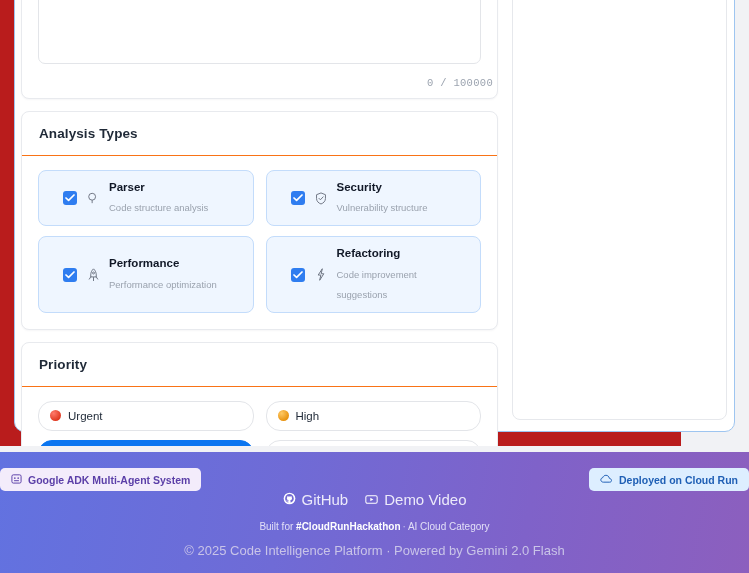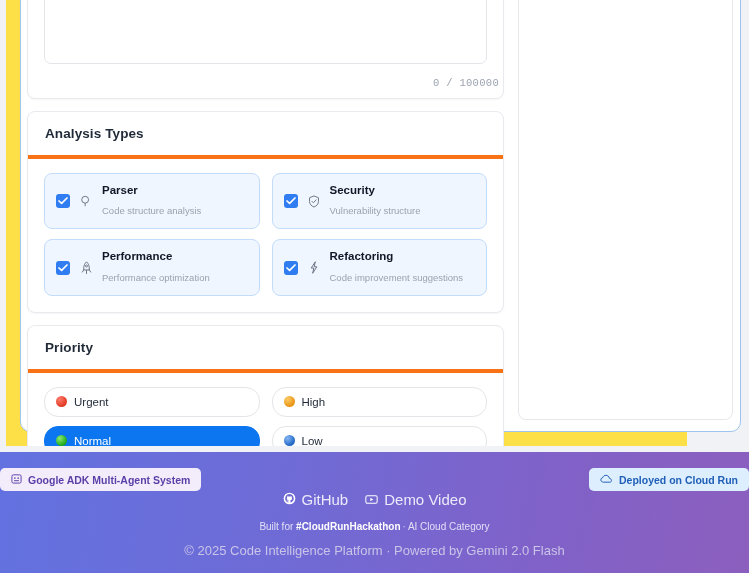--- a/index.html
+++ b/index.html
@@ -14,24 +14,24 @@
   body {
     font-family: "Liberation Sans", sans-serif;
     background: #f1f2f5;
     color: #111827;
     -webkit-font-smoothing: antialiased;
   }
 
   
   .page-sheet {
     position: absolute;
-    left: 6px; top: 0;
+    left: 0; top: 0;
     width: 681px;
     height: 446px;
-    background: #fde047;
+    background: #b91c1c;
   }
 
   
   .workspace {
     position: absolute;
     left: 14px;
     top: -240px;
     width: 721px;
     height: 672px;
     border: 1px solid #9ec5f0;
@@ -61,21 +61,21 @@
   
   .card {
     background: #ffffff;
     border: 1px solid #e8eaee;
     border-radius: 8px;
     box-shadow: 0 1px 2px rgba(16,24,40,0.04);
   }
 
   .card-header {
     padding: 14px 17px;
-    border-bottom: 4px solid #f97316;
+    border-bottom: 1px solid #f97316;
     font-size: 13.5px;
     font-weight: bold;
     color: #1f2937;
     letter-spacing: 0.1px;
   }
 
   
   .code-card { padding: 0; }
 
   .code-body { padding: 14px 16px 8px 16px; }
@@ -112,21 +112,21 @@
     padding: 14px 16px 16px 16px;
   }
 
   .type-card {
     display: flex;
     align-items: center;
     gap: 9px;
     background: #eff6ff;
     border: 1px solid #c3dcfb;
     border-radius: 8px;
-    padding: 9px 11px;
+    padding: 9px 24px;
     min-height: 47px;
     cursor: pointer;
   }
 
   .checkbox {
     width: 14px;
     height: 14px;
     min-width: 14px;
     border-radius: 3px;
     background: #2f7df0;

